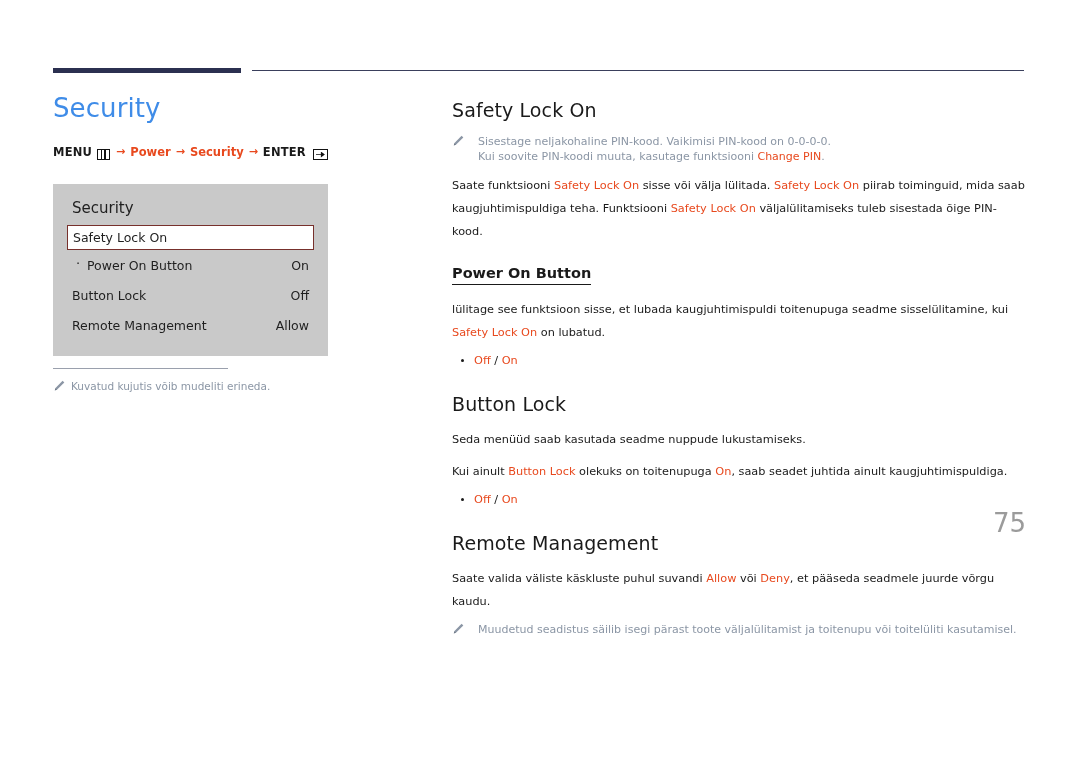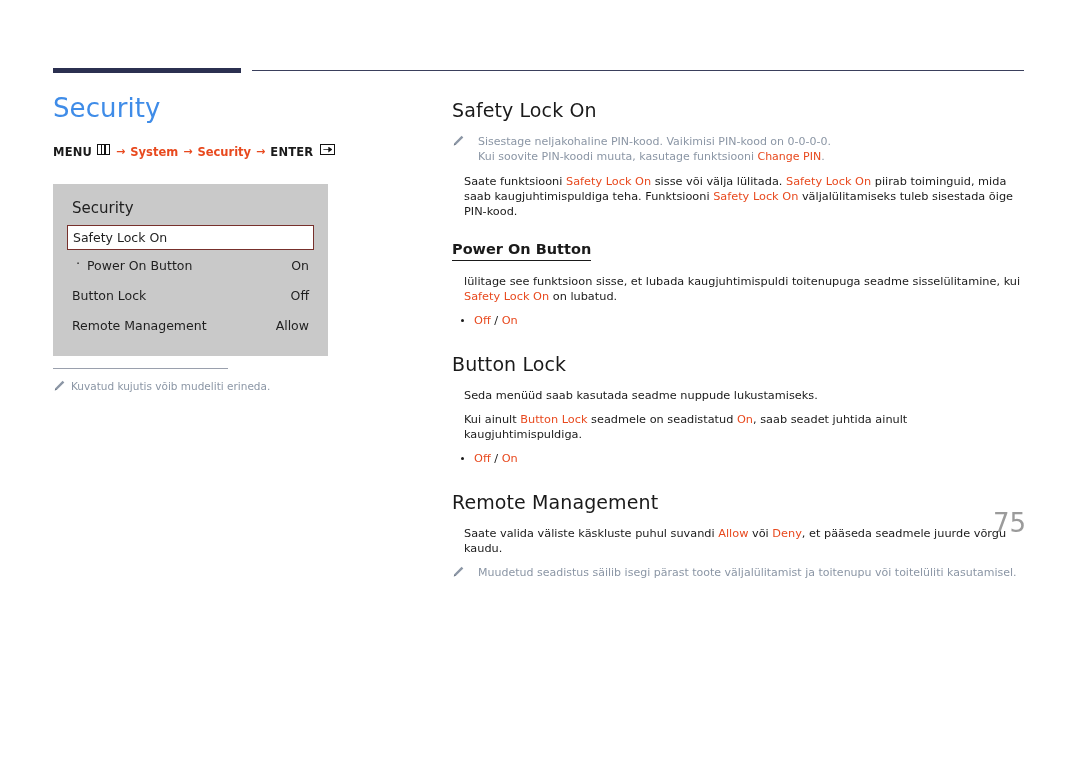--- a/index.html
+++ b/index.html
@@ -45,21 +45,21 @@
     line-height: 32px;
     margin: 0 0 0 0;
   }
   .breadcrumb {
     margin-top: 20px;
     font-size: 11.5px;
     color: #1a1a1a;
     line-height: 16px;
     white-space: nowrap;
     display: flex;
-    align-items: flex-start;
+    align-items: flex-end;
     gap: 4px;
   }
   .breadcrumb .bc-text { color: #1a1a1a; font-weight: 600; letter-spacing: .2px;}
   .breadcrumb .bc-red { color: #e8491e; font-weight: 600; }
   .breadcrumb .bc-arrow { color: #e8491e; font-weight: 700; padding: 0 1px; font-size: 11px;}
   .icon-menu {
     display: inline-block;
     width: 13px; height: 11px;
     border: 1.6px solid #121212;
     position: relative;
@@ -189,23 +189,23 @@
     font-weight: 600;
     color: #1a1a1a;
     margin: 0 0 13px 0;
     display: inline-block;
     border-bottom: 1.4px solid #1a1a1a;
     padding-bottom: 2px;
     line-height: 18px;
   }
   p.body {
     font-size: 11.3px;
-    line-height: 15px;
-    color: #1a1a1a;
-    margin: 0 0 9px 12px;
+    line-height: 23px;
+    color: #1a1a1a;
+    margin: 0 0 9px 0;
   }
   .rd { color: #e8491e; }
   ul.bullets {
     list-style: none;
     margin: 0 0 10px 0;
     padding: 0;
   }
   ul.bullets li {
     position: relative;
     padding-left: 22px;
@@ -253,21 +253,21 @@
   <div class="rule-thick"></div>
   <div class="rule-thin"></div>
 
   <div class="left-col">
     <div class="page-title">Security</div>
 
     <div class="breadcrumb">
       <span class="bc-text">MENU</span>
       <span class="icon-menu"></span>
       <span class="bc-arrow">→</span>
-      <span class="bc-red">System</span>
+      <span class="bc-red">Power</span>
       <span class="bc-arrow">→</span>
       <span class="bc-red">Security</span>
       <span class="bc-arrow">→</span>
       <span class="bc-text">ENTER</span>
       <span class="icon-enter">
           <span class="arr"></span>
         </span>
     </div>
   </div>
 
@@ -336,21 +336,21 @@
         <p class="body"><span>lülitage see funktsioon sisse, et lubada kaugjuhtimispuldi toitenupuga seadme sisselülitamine, kui </span><span class="rd">Safety Lock On</span><span> on lubatud.</span></p>
         <ul class="bullets">
           <li><span class="rd">Off</span><span> / </span><span class="rd">On</span></li>
         </ul>
       </div>
     </div>
 
     <div class="sec-block">
       <h2 class="sec-h">Button Lock</h2>
       <p class="body">Seda menüüd saab kasutada seadme nuppude lukustamiseks.</p>
-      <p class="body"><span>Kui ainult </span><span class="rd">Button Lock</span><span> seadmele on seadistatud </span><span class="rd">On</span><span>, saab seadet juhtida ainult kaugjuhtimispuldiga.</span></p>
+      <p class="body"><span>Kui ainult </span><span class="rd">Button Lock</span><span> olekuks on toitenupuga </span><span class="rd">On</span><span>, saab seadet juhtida ainult kaugjuhtimispuldiga.</span></p>
       <ul class="bullets">
         <li><span class="rd">Off</span><span> / </span><span class="rd">On</span></li>
       </ul>
     </div>
 
     <div class="sec-block">
       <h2 class="sec-h">Remote Management</h2>
       <p class="body"><span>Saate valida väliste käskluste puhul suvandi </span><span class="rd">Allow</span><span> või </span><span class="rd">Deny</span><span>, et pääseda seadmele juurde võrgu kaudu.</span></p>
       <div class="note-right">
         <span class="icon-pencil">

